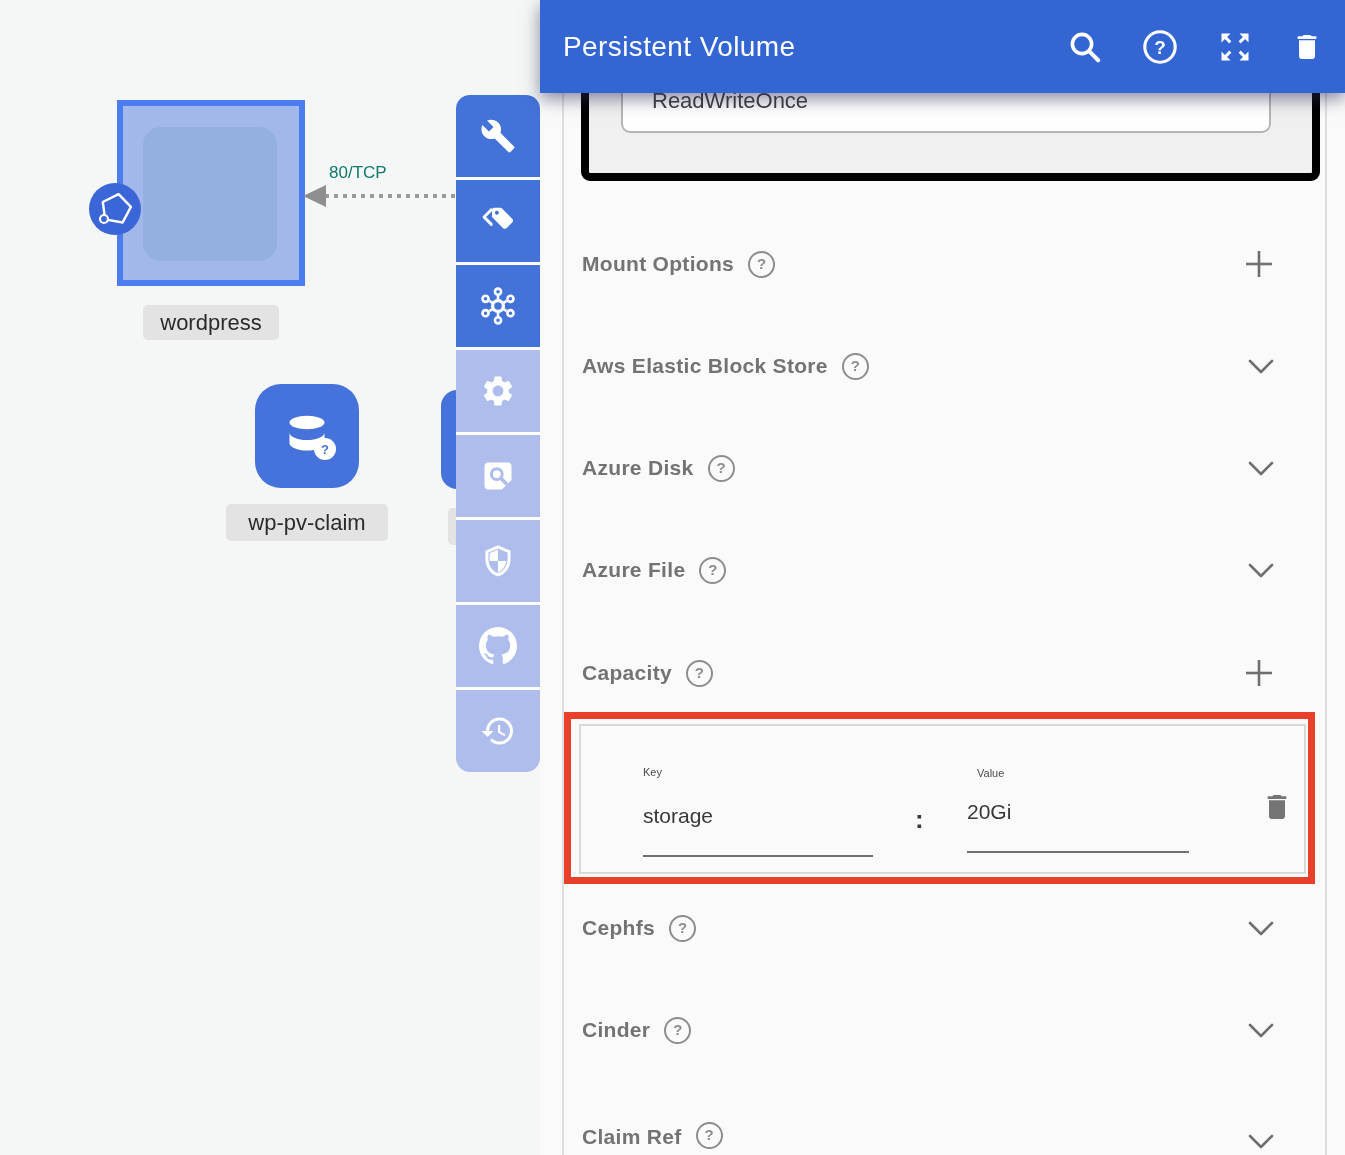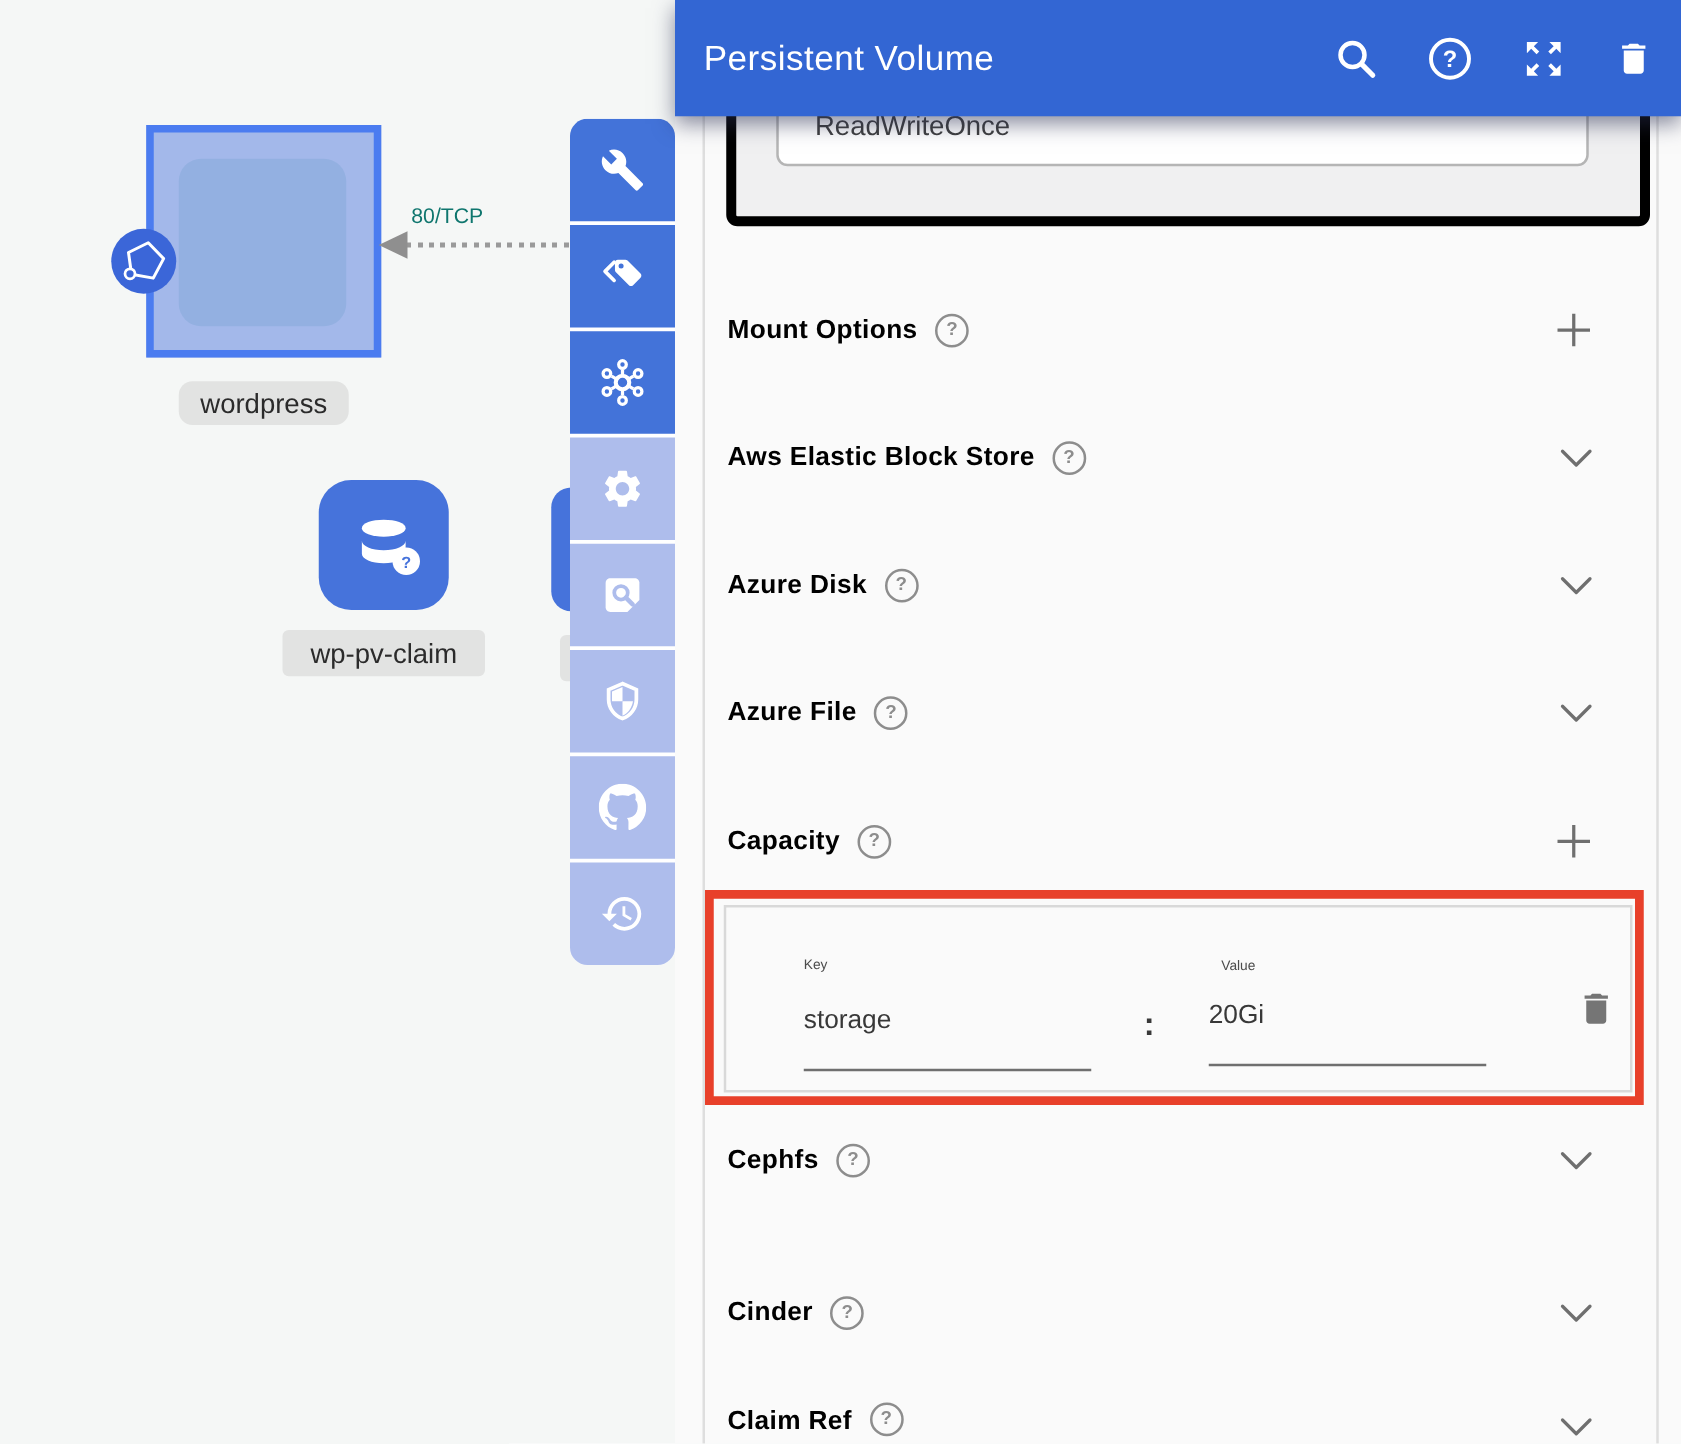--- a/index.html
+++ b/index.html
@@ -9,21 +9,21 @@
   
   .canvas{position:absolute;inset:0;}
   .wp-node{position:absolute;left:117px;top:100px;width:176px;height:174px;
            border:6px solid #4b7cf0;background:#a3b8ea;}
   .wp-inner{position:absolute;left:20px;top:21px;width:134px;height:134px;
             border-radius:18px;background:#93b0e1;}
   .pod-badge{position:absolute;left:89px;top:183px;width:52px;height:52px;border-radius:50%;
              background:#3b66d8;display:flex;align-items:center;justify-content:center;}
   .node-label{position:absolute;background:#e2e3e2;border-radius:5px;color:#2b2b2b;
               font-size:22px;display:flex;align-items:center;justify-content:center;}
-  .lbl-wordpress{left:143px;top:305px;width:136px;height:35px;border-radius:11px;}
+  .lbl-wordpress{left:143px;top:305px;width:136px;height:35px;}
   .lbl-pvclaim{left:226px;top:504px;width:162px;height:37px;}
   .edge-line{position:absolute;left:325px;top:194px;width:132px;height:4px;
              background:repeating-linear-gradient(90deg,#9a9a9a 0 4px,transparent 4px 9px);}
   .edge-arrow{position:absolute;left:303px;top:185px;width:0;height:0;
               border-top:11px solid transparent;border-bottom:11px solid transparent;
               border-right:23px solid #8f8f8f;}
   .edge-label{position:absolute;left:329px;top:163px;font-size:17px;color:#0f766e;}
   .pvc-node{position:absolute;left:255px;top:384px;width:104px;height:104px;border-radius:26px;
             background:#4673db;display:flex;align-items:center;justify-content:center;}
   .pvc-badge{position:absolute;left:59px;top:54px;width:22px;height:22px;border-radius:50%;
@@ -49,21 +49,21 @@
   .line-left{left:22px;}
   .line-right{left:785px;}
 
   .acc-card{position:absolute;left:41px;top:20px;width:723px;height:145px;background:#f0f0f1;
             border:8px solid #000000;border-radius:9px;}
   .acc-input{position:absolute;left:32px;top:8px;width:646px;height:93px;background:#fff;
              border:2px solid #b5b5b5;border-radius:9px;overflow:hidden;}
   .acc-input-text{position:absolute;left:29px;top:50px;font-size:22px;color:#3f3f3f;}
 
   .section-row{position:absolute;left:42px;width:692px;height:36px;display:flex;align-items:center;}
-  .section-label{font-size:21px;font-weight:700;color:#000000;letter-spacing:.3px;}
+  .section-label{font-size:21px;font-weight:700;color:#737373;letter-spacing:.3px;}
   .qmark{box-sizing:border-box;width:27px;height:27px;margin-left:14px;border:2.5px solid #8d8d8d;
          border-radius:50%;color:#8d8d8d;font-size:15px;font-weight:700;line-height:22px;
          text-align:center;flex:0 0 auto;cursor:pointer;}
   .row-control{margin-left:auto;cursor:pointer;display:flex;align-items:center;}
 
   .hl-box{position:absolute;left:24px;top:712px;width:737px;height:158px;
           border:7px solid #e8402a;z-index:5;}
   .kv-card{position:absolute;left:39px;top:724px;width:723px;height:146px;
            background:#fafafa;border:2px solid #d9d9d9;z-index:6;}
   .kv-label{position:absolute;font-size:11px;color:#4c4c4c;}
@@ -241,21 +241,21 @@
   </div>
         <div class="section-row" style="top: 910px;">
     <span class="section-label">Cephfs</span>
     <span class="qmark">?</span>
     <span class="row-control">
             <svg width="26" height="15" viewBox="0 0 26 15">
               <polyline points="2,2 13,13 24,2" fill="none" stroke="#6f6f6f" stroke-width="2.6" stroke-linecap="round" stroke-linejoin="round"></polyline>
             </svg>
           </span>
   </div>
-        <div class="section-row" style="top: 1012px; margin-top: 20px;">
+        <div class="section-row" style="top: 1012px;">
     <span class="section-label">Cinder</span>
     <span class="qmark">?</span>
     <span class="row-control">
             <svg width="26" height="15" viewBox="0 0 26 15">
               <polyline points="2,2 13,13 24,2" fill="none" stroke="#6f6f6f" stroke-width="2.6" stroke-linecap="round" stroke-linejoin="round"></polyline>
             </svg>
           </span>
   </div>
         <div class="section-row" style="top: 1113px; align-items: flex-end;">
     <span class="section-label">Claim Ref</span>

